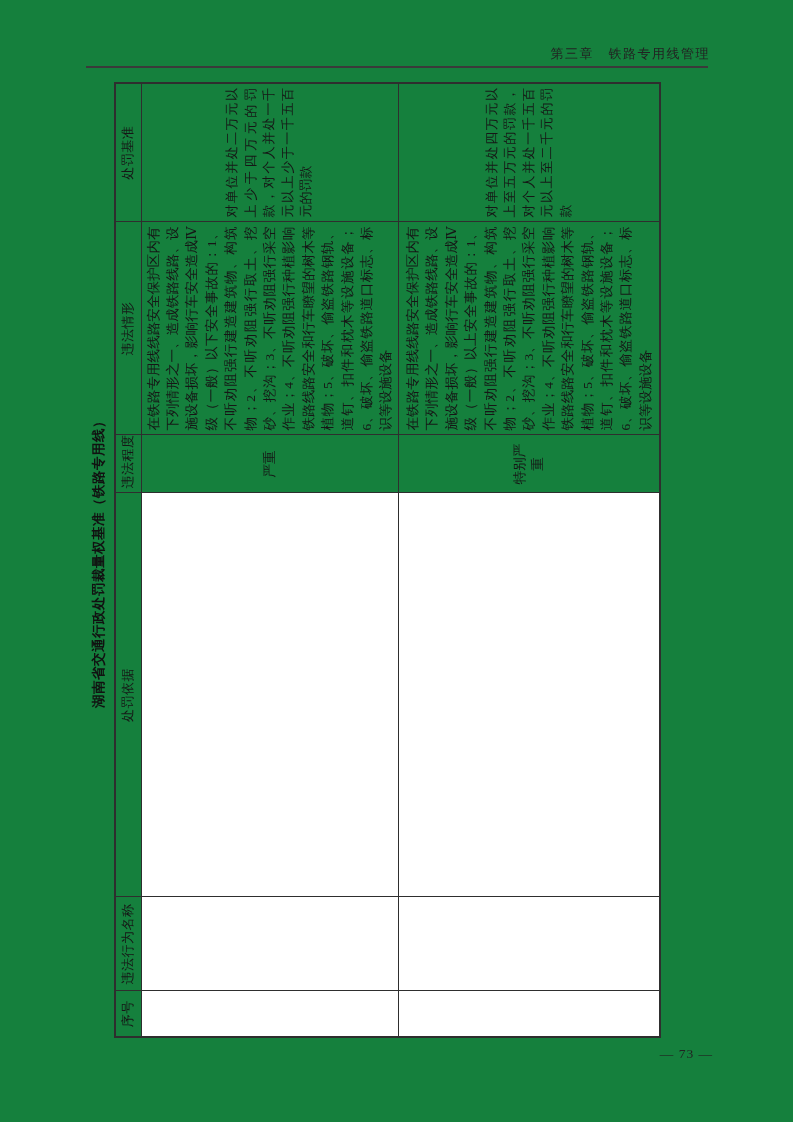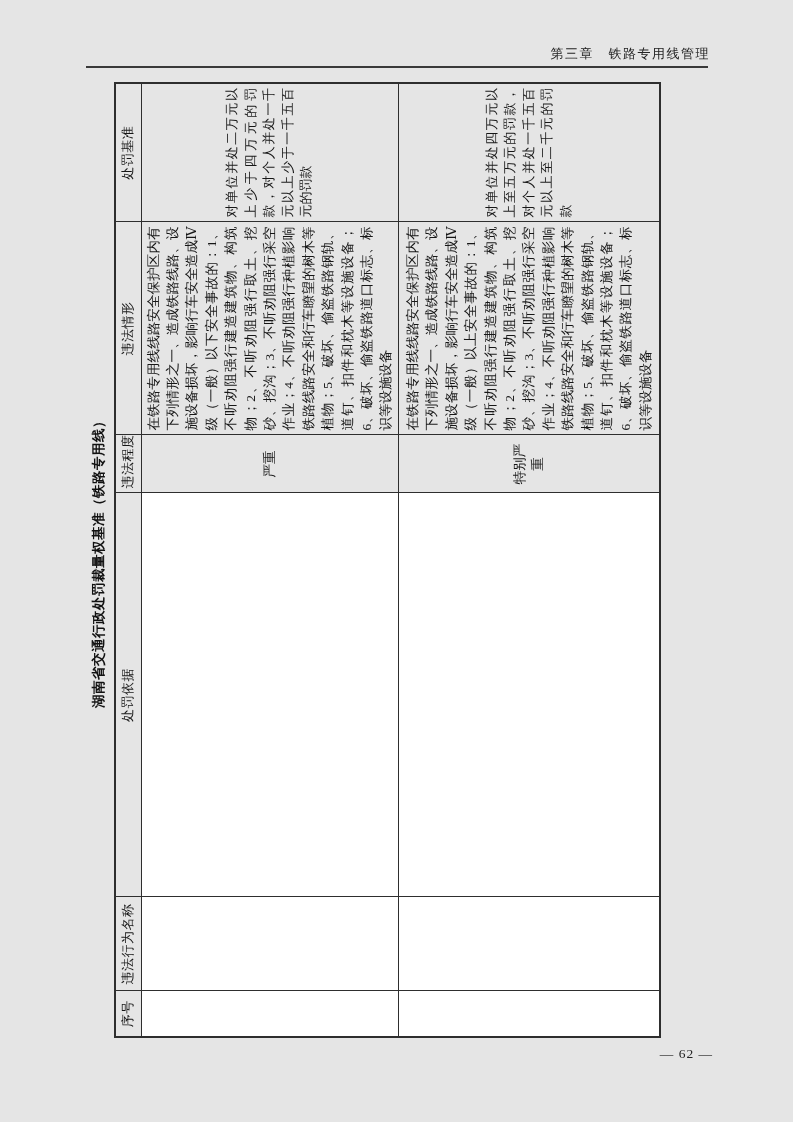--- a/index.html
+++ b/index.html
@@ -4,21 +4,21 @@
 <style>
   html,body{margin:0;padding:0;}
   body{
     width:793px;height:1122px;
     background:#ffffff;
     font-family:"Liberation Serif","DejaVu Serif",serif;
     color:#1c1c1c;
     position:relative;
     overflow:hidden;
   }
-  .page{position:absolute;inset:0;background:#e5e5e5;}
+  .page{position:absolute;inset:0;background:#15803d;}
 
   
   .chapter-heading{
     position:absolute;top:45px;right:83px;
     font-size:13px;letter-spacing:1.5px;color:#222;
   }
   .header-rule{
     position:absolute;left:86px;top:66px;width:622px;height:2px;
     background:#3a3a3a;
   }
@@ -123,15 +123,15 @@
             <td class="cell-degree">特别严重</td>
             <td class="cell-situation">在铁路专用线线路安全保护区内有下列情形之一、造成铁路线路、设施设备损坏，影响行车安全造成Ⅳ级（一般）以上安全事故的：1、不听劝阻强行建造建筑物、构筑物；2、不听劝阻强行取土、挖砂、挖沟；3、不听劝阻强行采空作业；4、不听劝阻强行种植影响铁路线路安全和行车瞭望的树木等植物；5、破坏、偷盗铁路钢轨、道钉、扣件和枕木等设施设备；6、破坏、偷盗铁路道口标志、标识等设施设备</td>
             <td class="cell-penalty">对单位并处四万元以上至五万元的罚款，对个人并处一千五百元以上至二千元的罚款</td>
           </tr>
         </tbody>
       </table>
 
     </div>
   </div>
 
-  <div class="page-number">— 62 —</div>
+  <div class="page-number">— 73 —</div>
 
 </div>
 
 </body></html>

